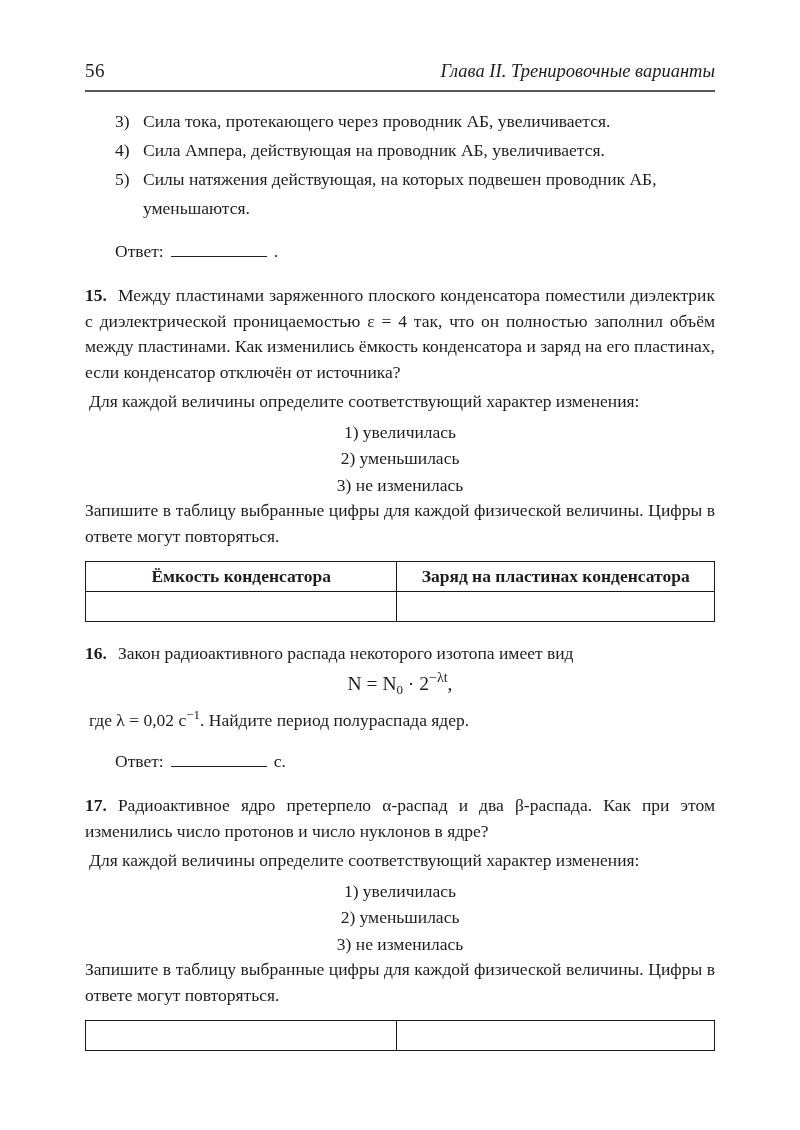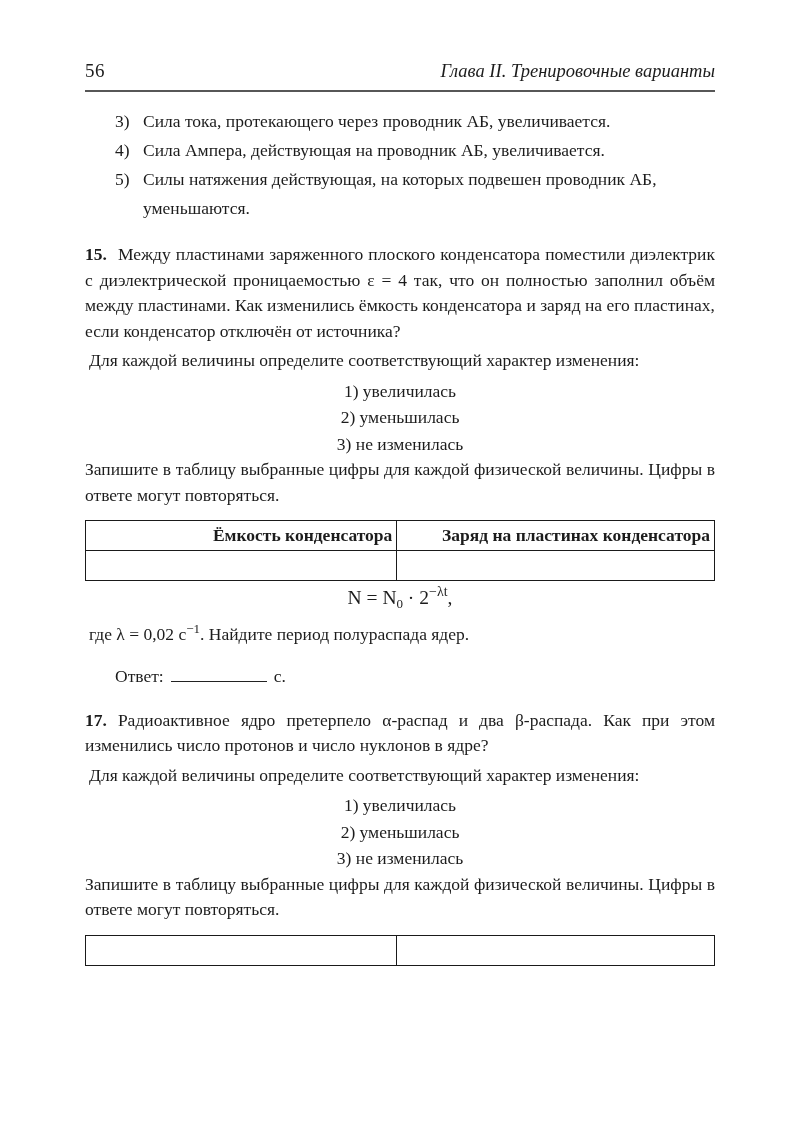--- a/index.html
+++ b/index.html
@@ -44,21 +44,21 @@
 
   .options { margin:0; text-align:center; font-size:17.5px; line-height:26.5px; }
   .options div { white-space:nowrap; }
 
   .note { margin:0; font-size:17.5px; line-height:25.5px; text-align:justify; }
 
   
   .qtable { width:100%; border-collapse:collapse; margin-top:12px; table-layout:fixed; }
   .qtable th {
     border:1.6px solid #1a1a1a;
-    font-size:17.5px; font-weight:bold; text-align:right;
+    font-size:17.5px; font-weight:bold; text-align:center;
     padding:2px 4px; height:25px;
   }
   .qtable td { border:1.6px solid #1a1a1a; height:27px; }
   .col-left  { width:49.5%; }
   .col-right { width:50.5%; }
 
   
   .formula { text-align:center; font-size:19.5px; margin:3px 0 2px 0; }
   .formula sup { font-size:14px; }
   .formula sub { font-size:13px; }
@@ -82,20 +82,23 @@
     <div class="item">
       <span class="marker">4)</span>
       <span class="txt">Сила Ампера, действующая на проводник АБ, увеличивается.</span>
     </div>
     <div class="item">
       <span class="marker">5)</span>
       <span class="txt">Силы натяжения действующая, на которых подвешен проводник АБ, уменьшаются.</span>
     </div>
   </div>
 
+  <div class="answer-row">
+    <span>Ответ:</span><span class="blank"></span><span>.</span>
+  </div>
 
   <p class="para">
     <span class="tasknum">15.</span><span>Между пластинами заряженного плоского конденсатора поместили диэлектрик с диэлектрической проницаемостью </span><span class="var">ε = 4</span><span> так, что он полностью заполнил объём между пластинами. Как изменились ёмкость конденсатора и заряд на его пластинах, если конденсатор отключён от источника?</span>
   </p>
   <p class="instruction">Для каждой величины определите соответствующий характер изменения:</p>
   <div class="options">
     <div>1) увеличилась</div>
     <div>2) уменьшилась</div>
     <div>3) не изменилась</div>
   </div>
@@ -110,20 +113,23 @@
       <th>Ёмкость конденсатора</th>
       <th>Заряд на пластинах конденсатора</th>
     </tr>
     <tr>
       <td></td>
       <td></td>
     </tr>
   </tbody>
     </table>
 
+  <p class="para">
+    <span class="tasknum">16.</span><span>Закон радиоактивного распада некоторого изотопа имеет вид</span>
+  </p>
   <div class="formula">
     <span class="var">N</span><span> = </span><span class="var">N</span><sub>0</sub><span> · </span><span>2</span><sup class="var">−λt</sup><span>,</span>
   </div>
   <p class="instruction">
     <span>где </span><span class="var">λ</span><span> = 0,02 с</span><sup class="inline-sup">−1</sup><span>. Найдите период полураспада ядер.</span>
   </p>
   <div class="answer-row">
     <span>Ответ:</span><span class="blank"></span><span>с.</span>
   </div>
 

